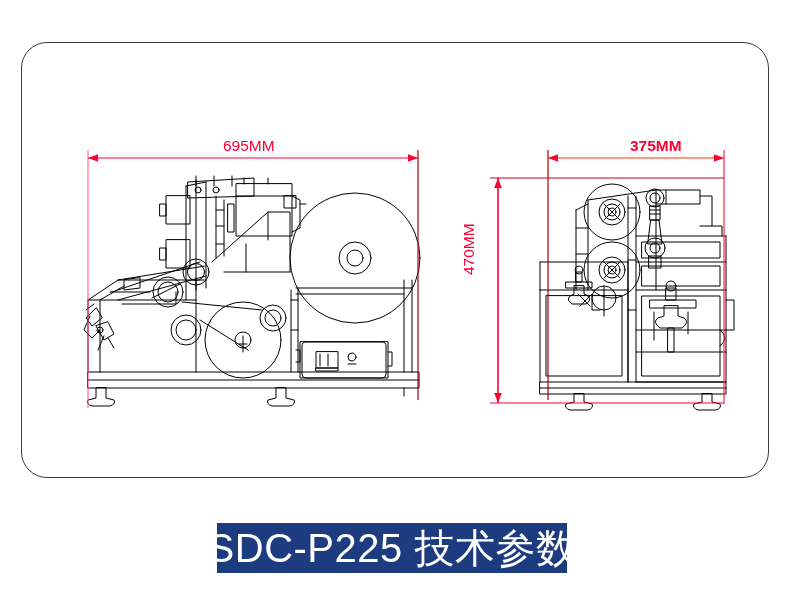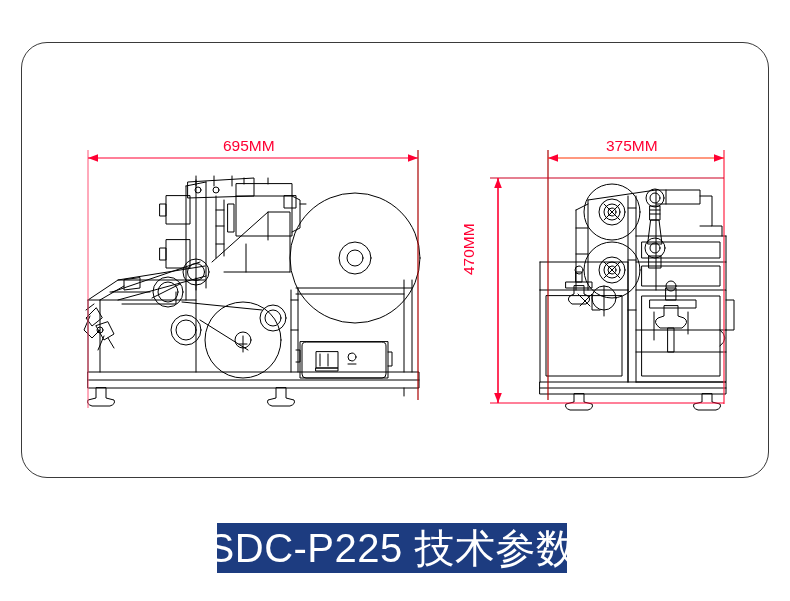--- a/index.html
+++ b/index.html
@@ -58,21 +58,21 @@
     white-space: nowrap;
   }
   .dim-label {
     position: absolute;
     color: #ff0033;
     font-size: 15.5px;
     font-family: "Liberation Sans", sans-serif;
     white-space: nowrap;
   }
   #dim-width-label { left: 223px; top: 137px; }
-  #dim-depth-label { left: 606px; top: 137px; }
+  #dim-depth-label { left: 630px; top: 137px; font-weight: bold; }
   #dim-height-label {
     left: 460px;
     top: 275px;
     transform: rotate(-90deg);
     transform-origin: left top;
   }
 </style>
 </head>
 <body>
 

